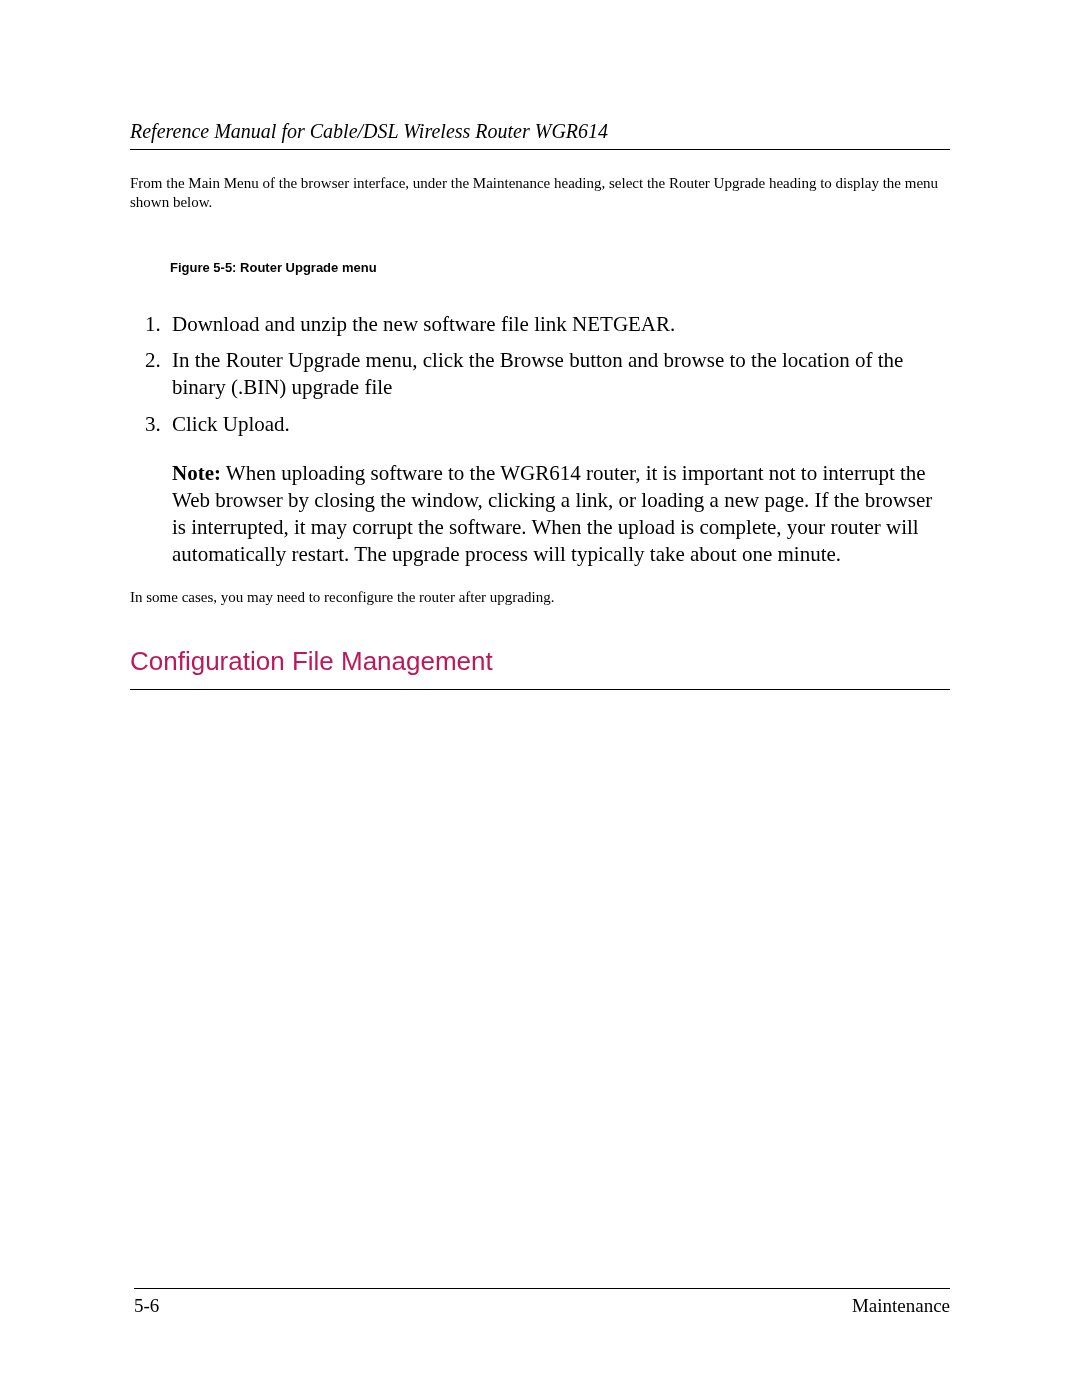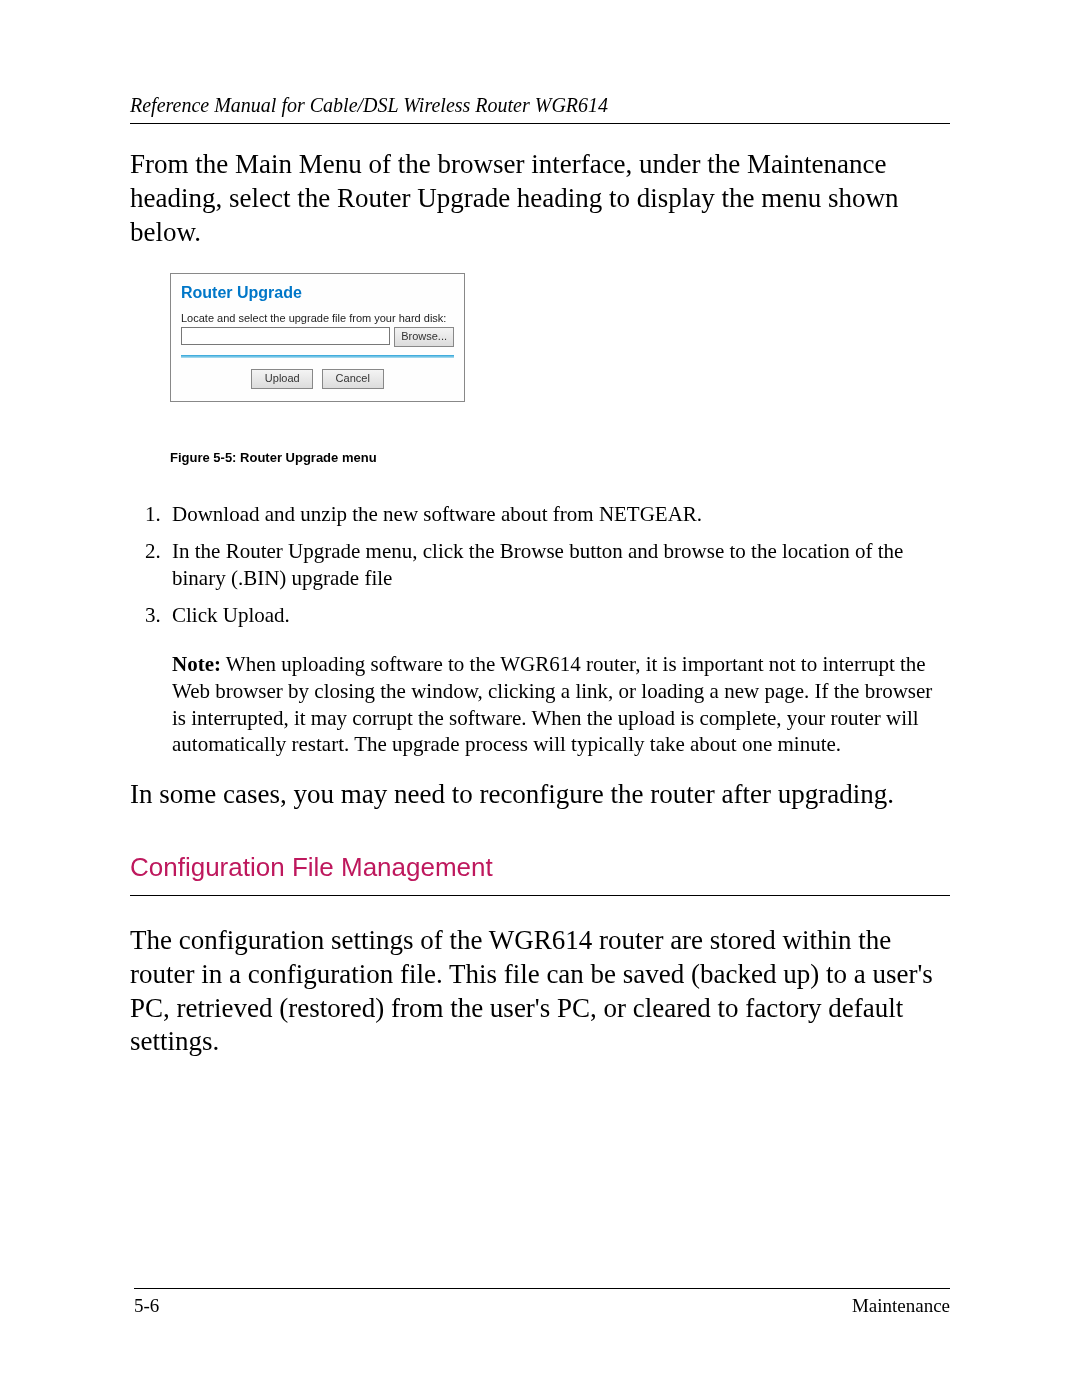--- a/index.html
+++ b/index.html
@@ -7,34 +7,34 @@
     padding: 0;
     background: #ffffff;
     font-family: "Times New Roman", Times, serif;
     color: #000;
   }
   .page {
     width: 1080px;
     height: 1397px;
     position: relative;
     box-sizing: border-box;
-    padding: 94px 130px 0 130px;
+    padding: 120px 130px 0 130px;
   }
   .doc-header-title {
     font-style: italic;
     font-size: 20px;
     margin-bottom: 6px;
   }
   .hr-thin {
     border: none;
     border-top: 1.5px solid #000;
     margin: 0 0 24px 0;
   }
   .para {
-    font-size: 27px;
+    font-size: 15px;
     line-height: 1.25;
     margin-bottom: 24px;
   }
   .para-narrow {
     font-size: 21px;
     line-height: 1.25;
     margin-bottom: 12px;
   }
   .figure-wrap {
     margin: 0 0 36px 40px;
@@ -155,54 +155,40 @@
 <body>
 
 <div class="page">
 
   <div class="doc-header-title">Reference Manual for Cable/DSL Wireless Router WGR614</div>
   <hr class="hr-thin">
 
   <div class="para">From the Main Menu of the browser interface, under the Maintenance heading, select the Router Upgrade heading to display the menu shown below.</div>
 
   <div class="figure-wrap">
-    <div class="screenshot">
-      <div class="ss-title">Router Upgrade</div>
-      <div class="ss-label">Locate and select the upgrade file from your hard disk:</div>
-      <div class="ss-row">
-        <div class="ss-input"></div>
-        <div class="ss-button">Browse...</div>
-      </div>
-      <div class="ss-divider"></div>
-      <div class="ss-button-row">
-        <div class="ss-button">Upload</div>
-        <div class="ss-button">Cancel</div>
-      </div>
-    </div>
     <div class="figure-caption">Figure 5-5:  Router Upgrade menu</div>
   </div>
 
 
   <ol class="steps">
-    <li>Download and unzip the new software about from NETGEAR.</li>
+    <li>Download and unzip the new software file link NETGEAR.</li>
     <li>In the Router Upgrade menu, click the Browse button and browse to the location of the binary (.BIN) upgrade file</li>
     <li>
       <span>Click Upload.</span>
       <div class="note-para">
         <span class="note-bold">Note:</span><span> When uploading software to the WGR614 router, it is important not to interrupt the Web browser by closing the window, clicking a link, or loading a new page. If the browser is interrupted, it may corrupt the software. When the upload is complete, your router will automatically restart. The upgrade process will typically take about one minute.</span>
       </div>
     </li>
   </ol>
 
   <div class="para">In some cases, you may need to reconfigure the router after upgrading.</div>
 
   <div class="section-heading">Configuration File Management</div>
   <hr class="hr-section">
 
-  <div class="para">The configuration settings of the WGR614 router are stored within the router in a configuration file. This file can be saved (backed up) to a user's PC, retrieved (restored) from the user's PC, or cleared to factory default settings.</div>
 
   <div class="footer">
     <hr class="footer-line">
     <div class="footer-row">
       <span>5-6</span>
       <span>Maintenance</span>
     </div>
   </div>
 
 </div>

